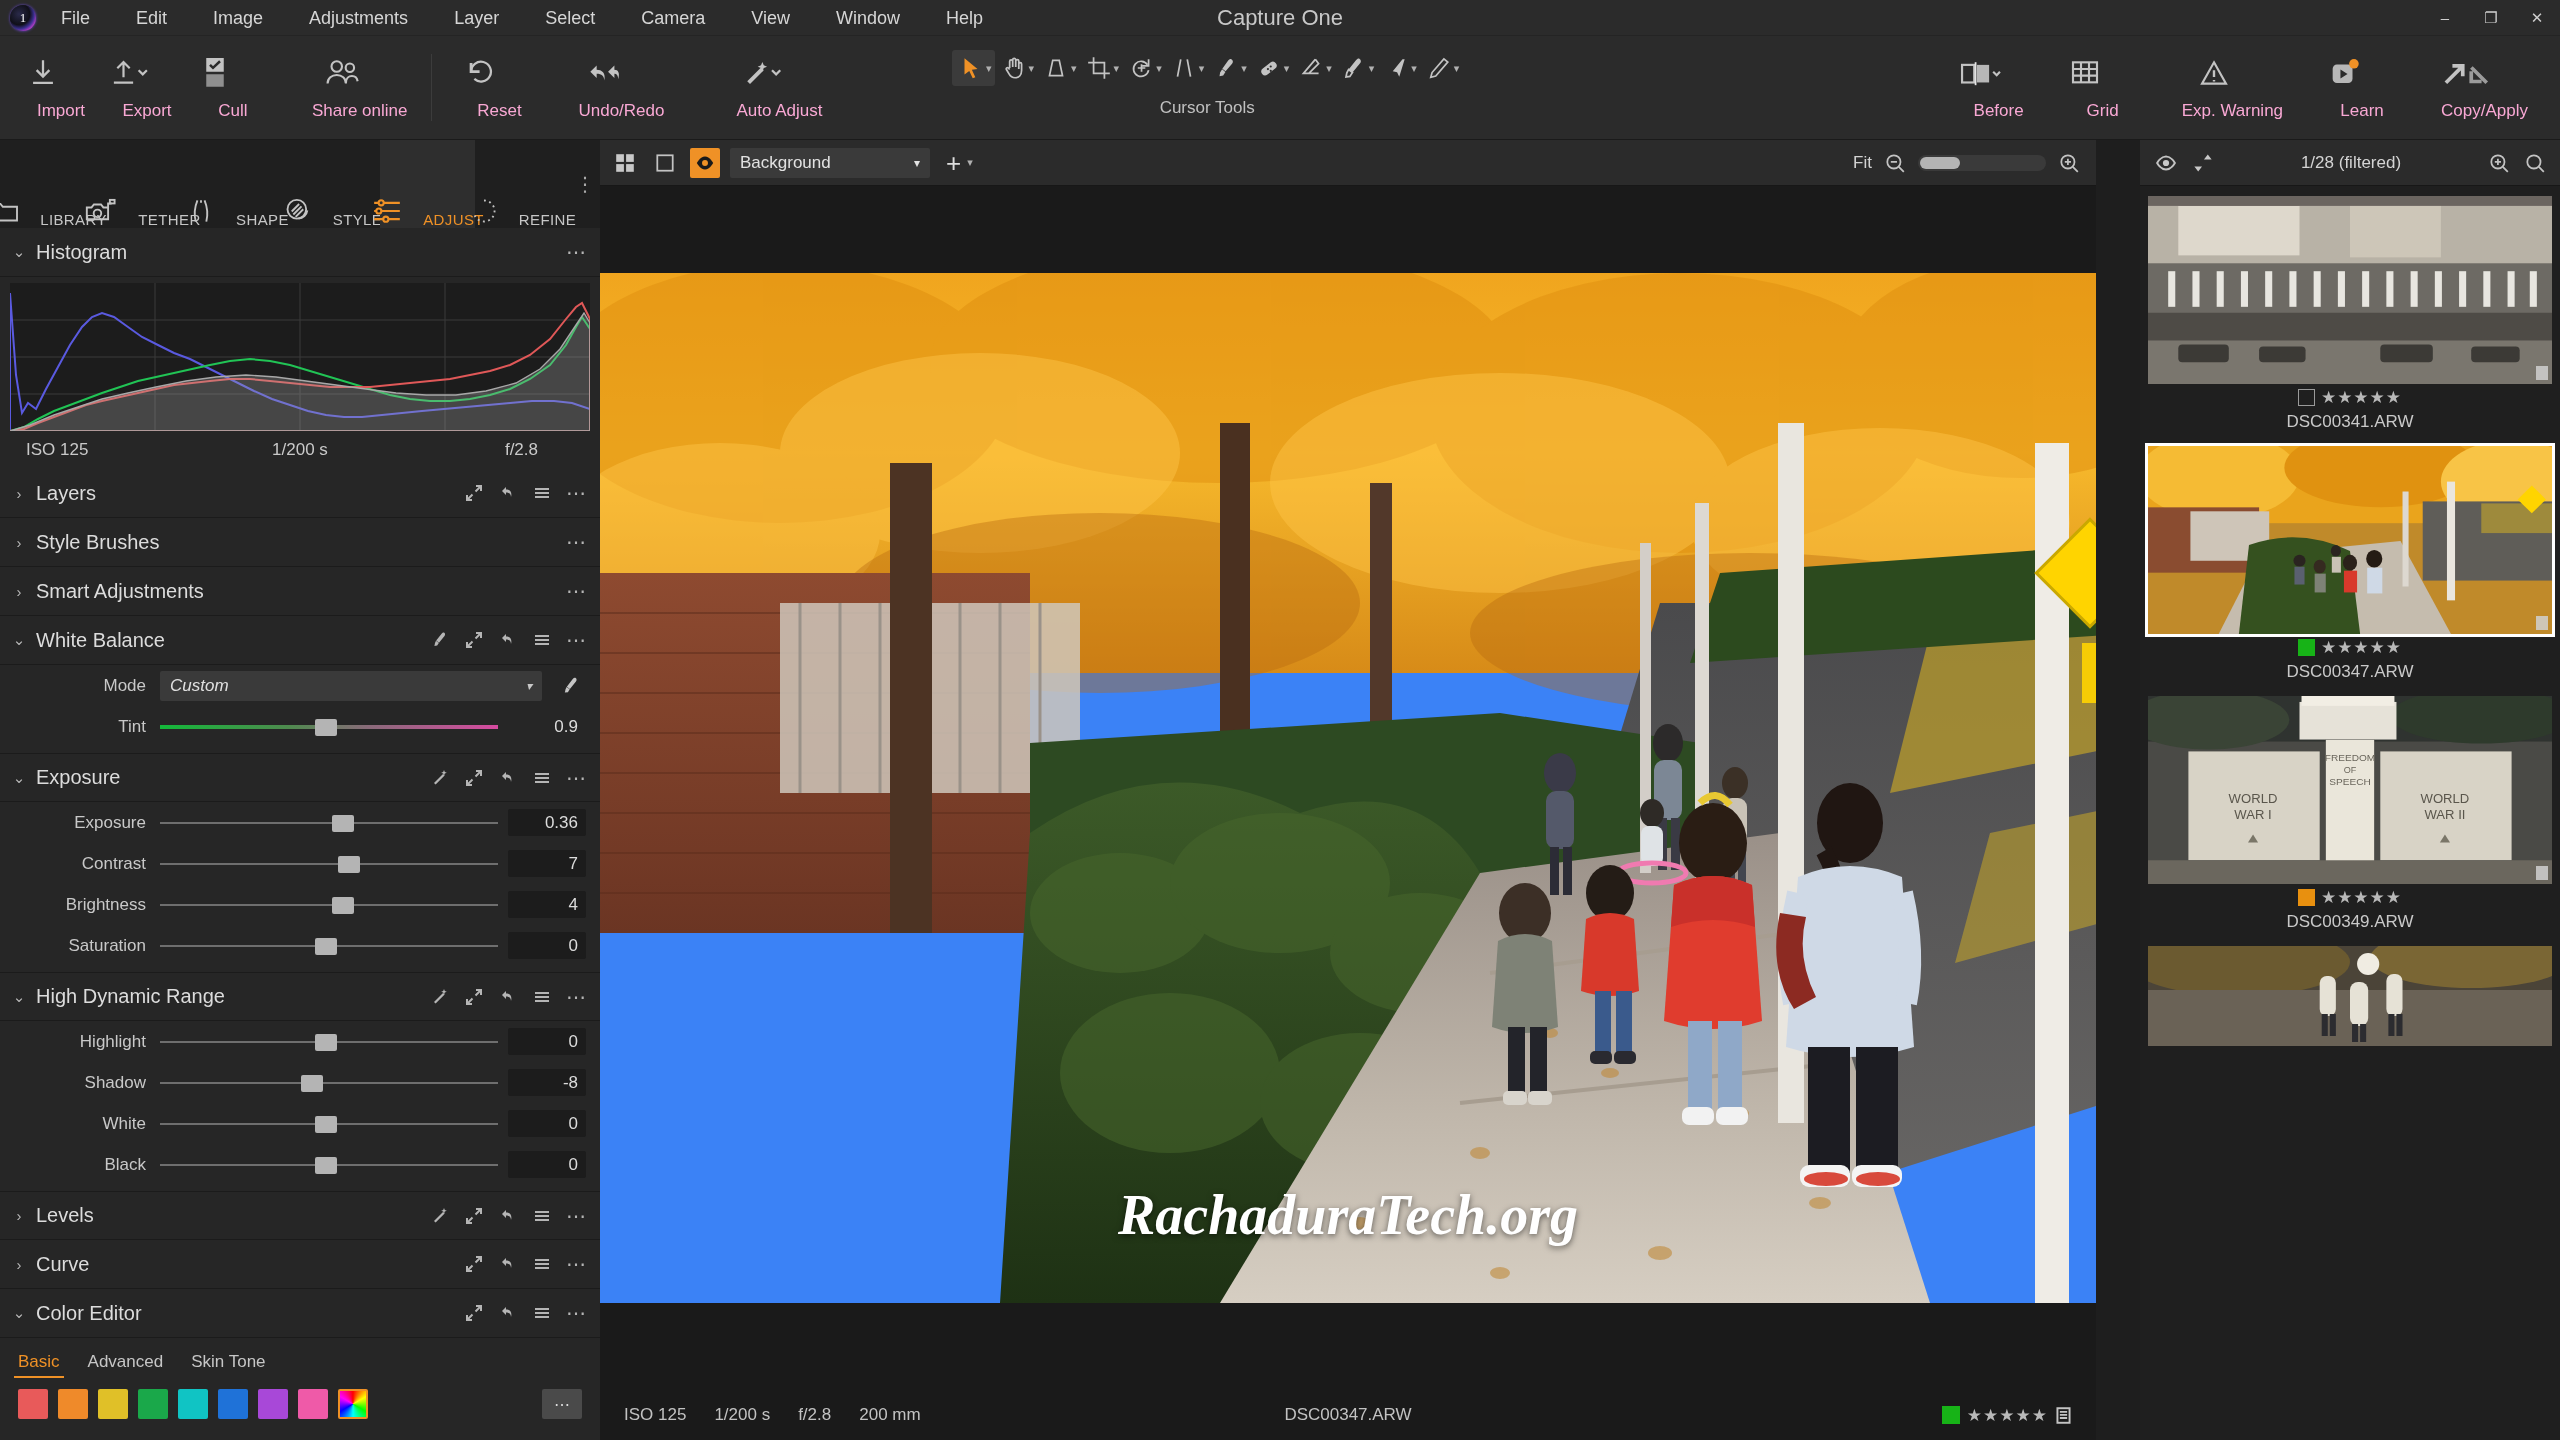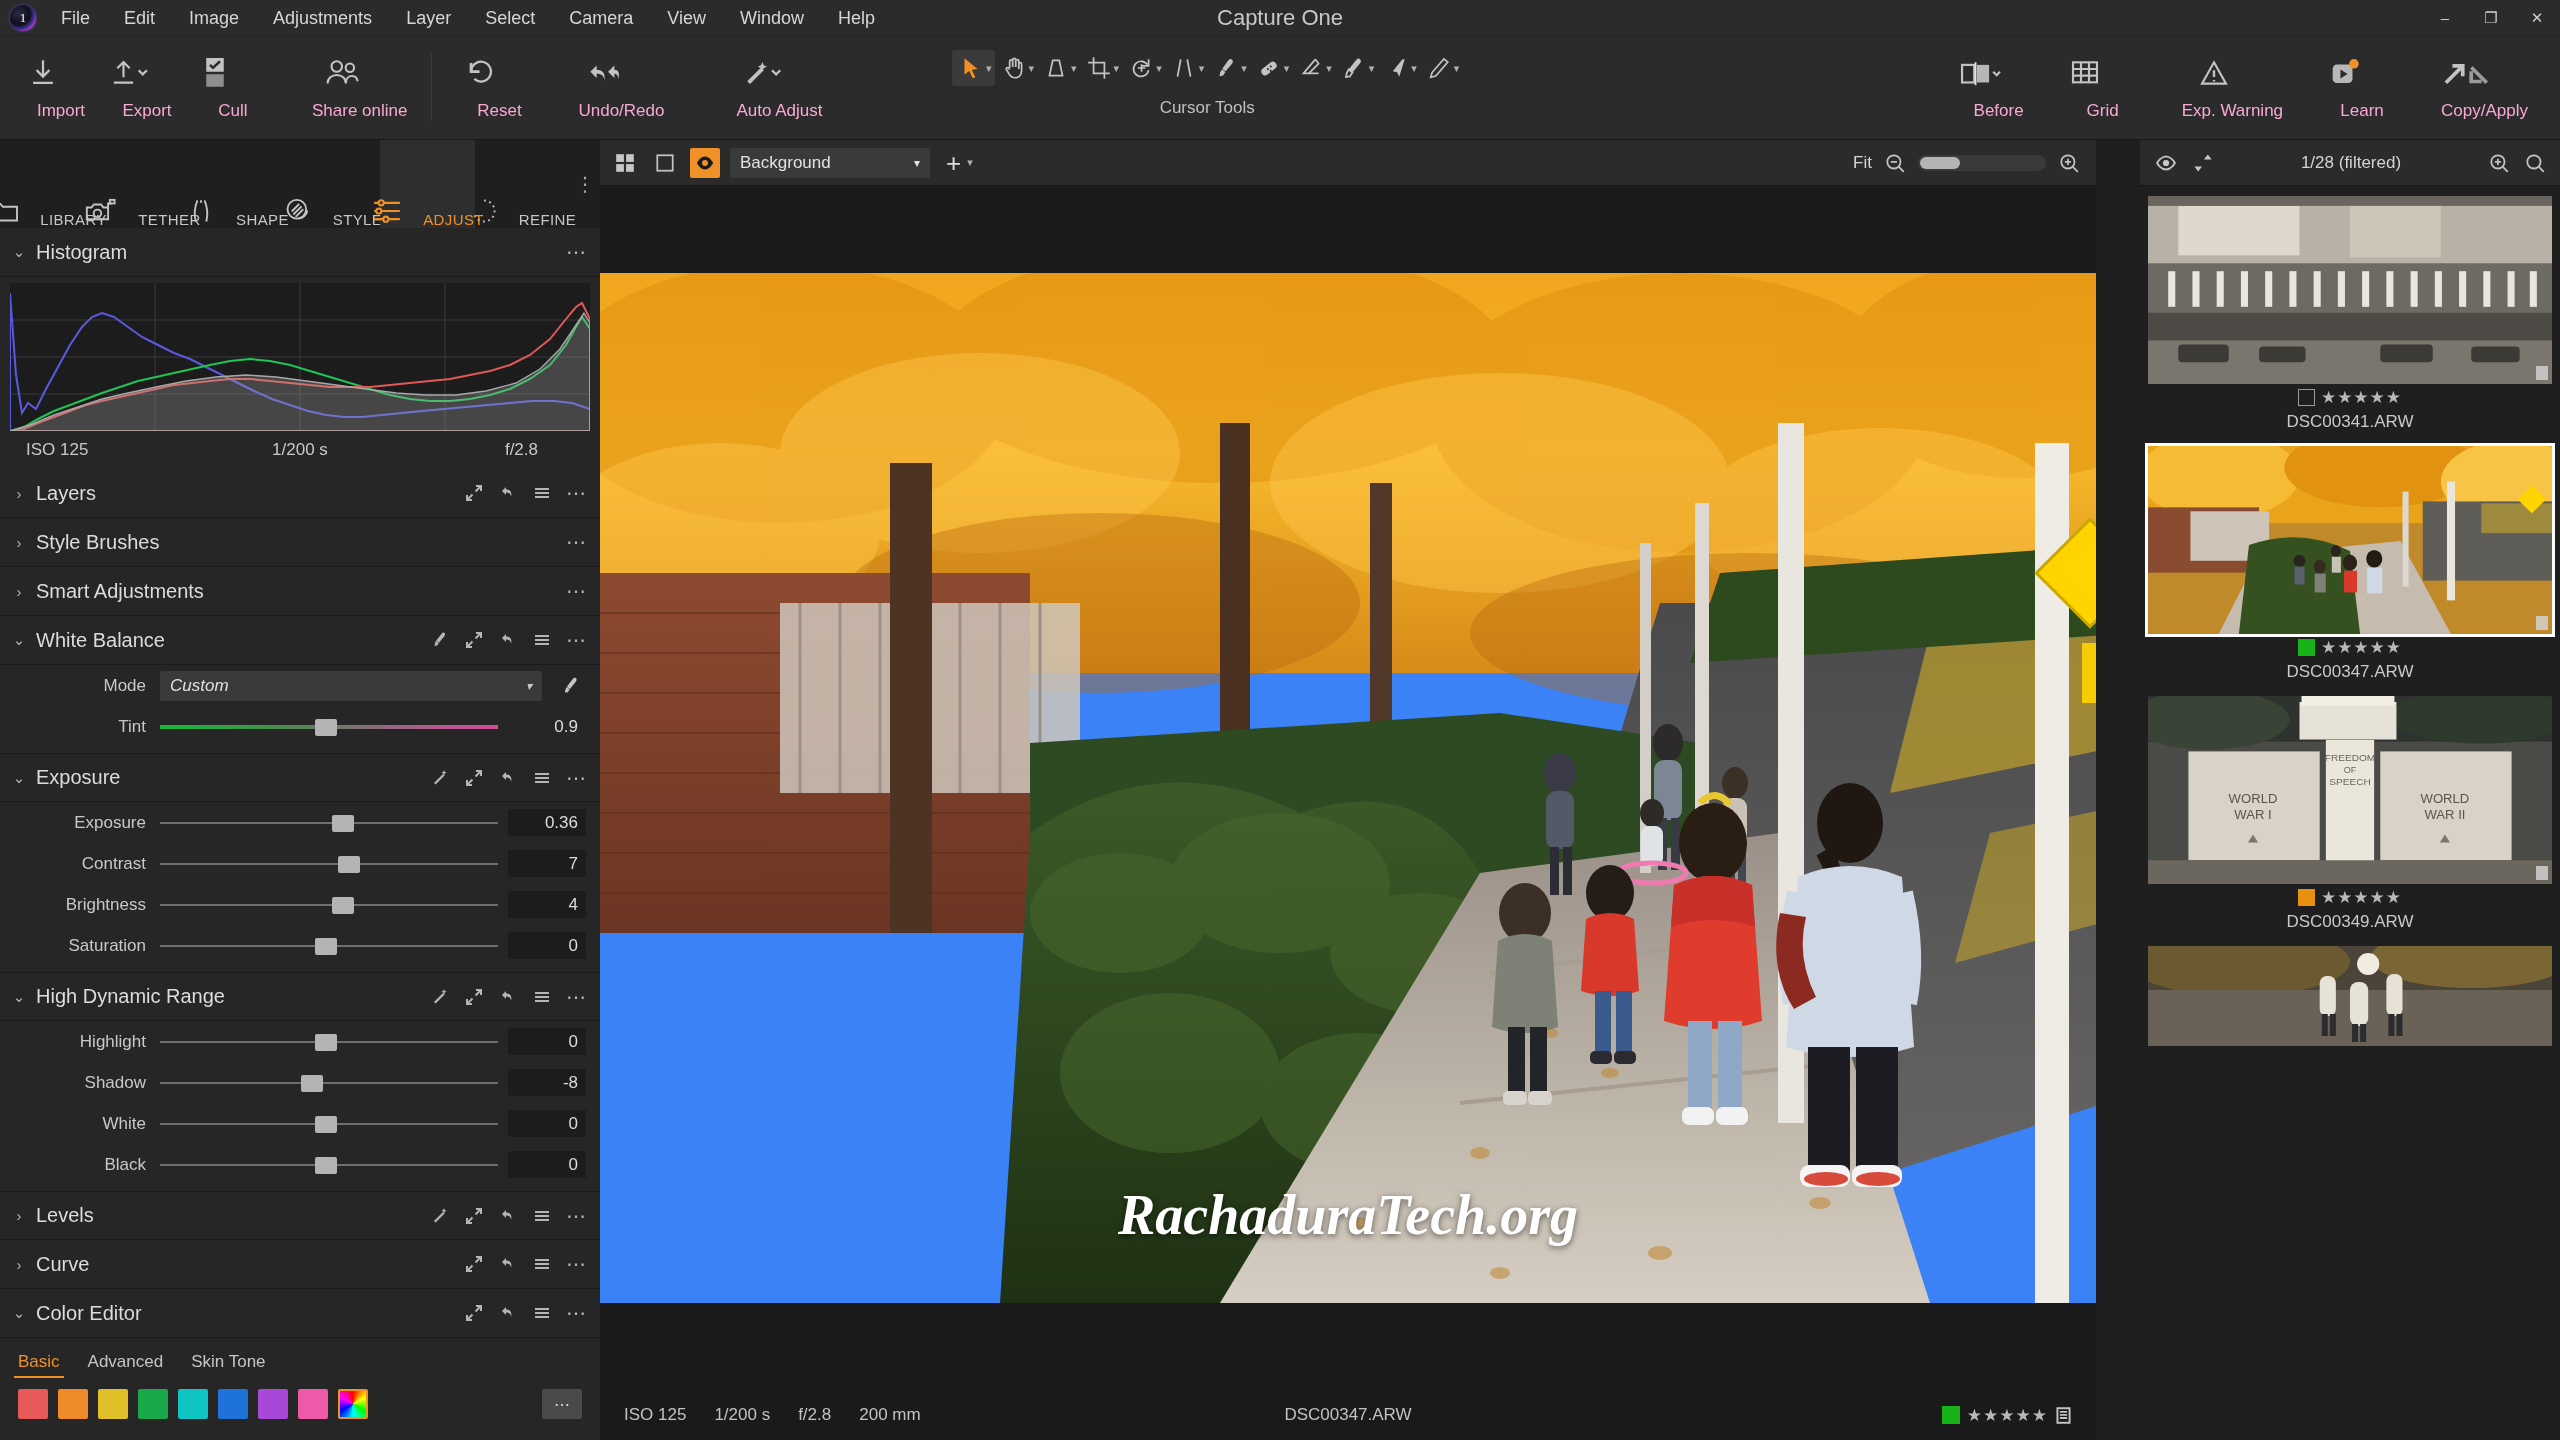--- a/index.html
+++ b/index.html
@@ -21,21 +21,21 @@
   .logo {
     width: 26px; height: 26px; border-radius: 50%; margin: 0 10px 0 10px;
     background: radial-gradient(circle at 35% 35%, #2a2a4a 0%, #101018 45%, #3a2f8f 62%, #c040d0 78%, #2080e0 95%);
     position: relative; flex: 0 0 26px;
     box-shadow: 0 0 3px rgba(120,80,255,.8);
   }
   .logo::after {
     content: "1"; position: absolute; inset: 0; display: flex; align-items: center; justify-content: center;
     font-size: 13px; color: #fff; font-family: "Liberation Serif", serif;
   }
-  .menubar { display: flex; align-items: center; gap: 4px; }
+  .menubar { display: flex; align-items: center; gap: 16px; }
   .menuitem {
     padding: 4px 15px; font-size: 18px; color: #d6d6d6; cursor: default; line-height: 22px;
   }
   .apptitle {
     position: absolute; left: 0; right: 0; text-align: center; font-size: 22px; color: #c8c8c8;
     pointer-events: none;
   }
   .winbtns { margin-left: auto; display: flex; align-items: center; height: 100%; }
   .winbtn { width: 46px; height: 36px; display: flex; align-items: center; justify-content: center; font-size: 15px; color: #cfcfcf; }
 

